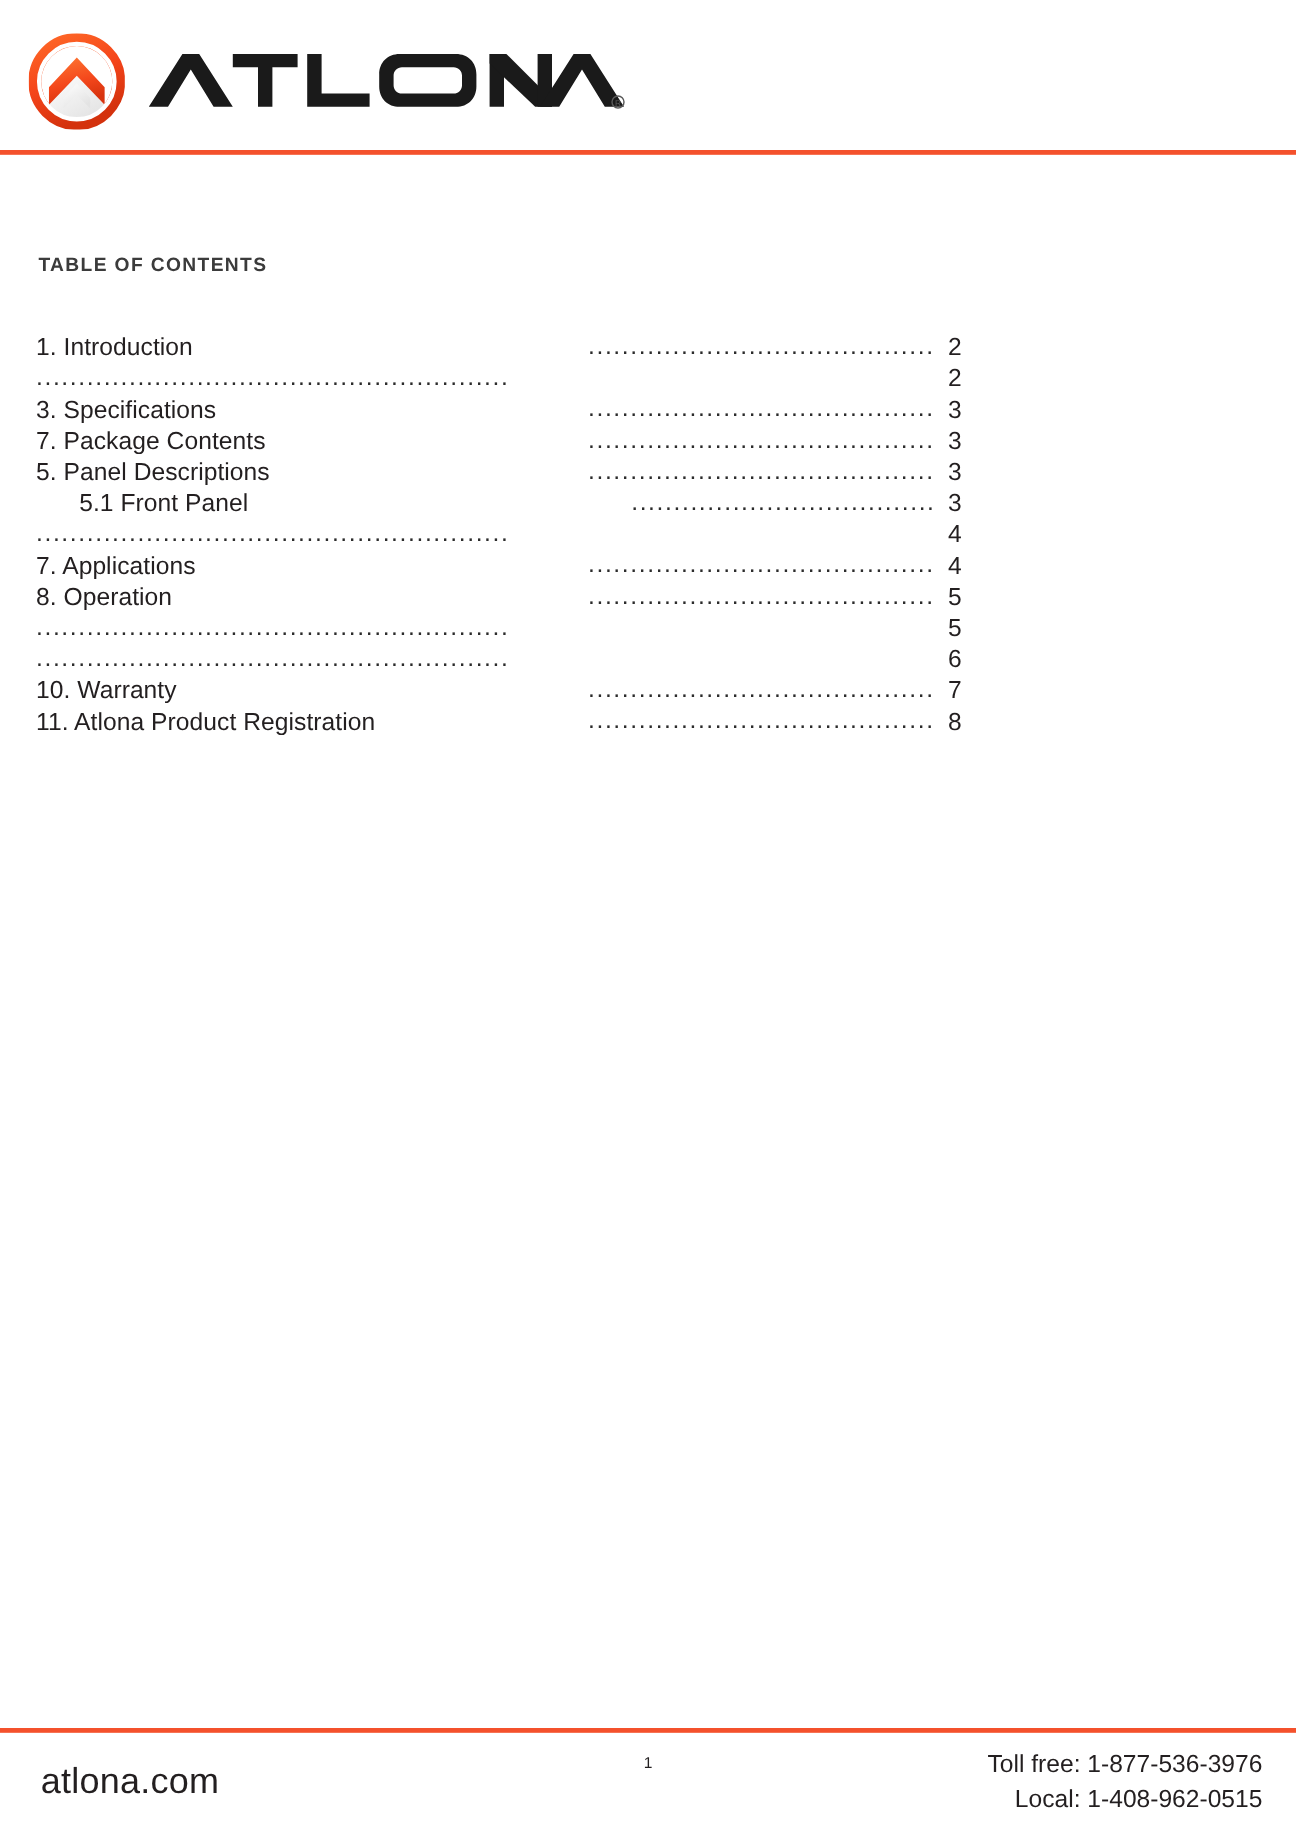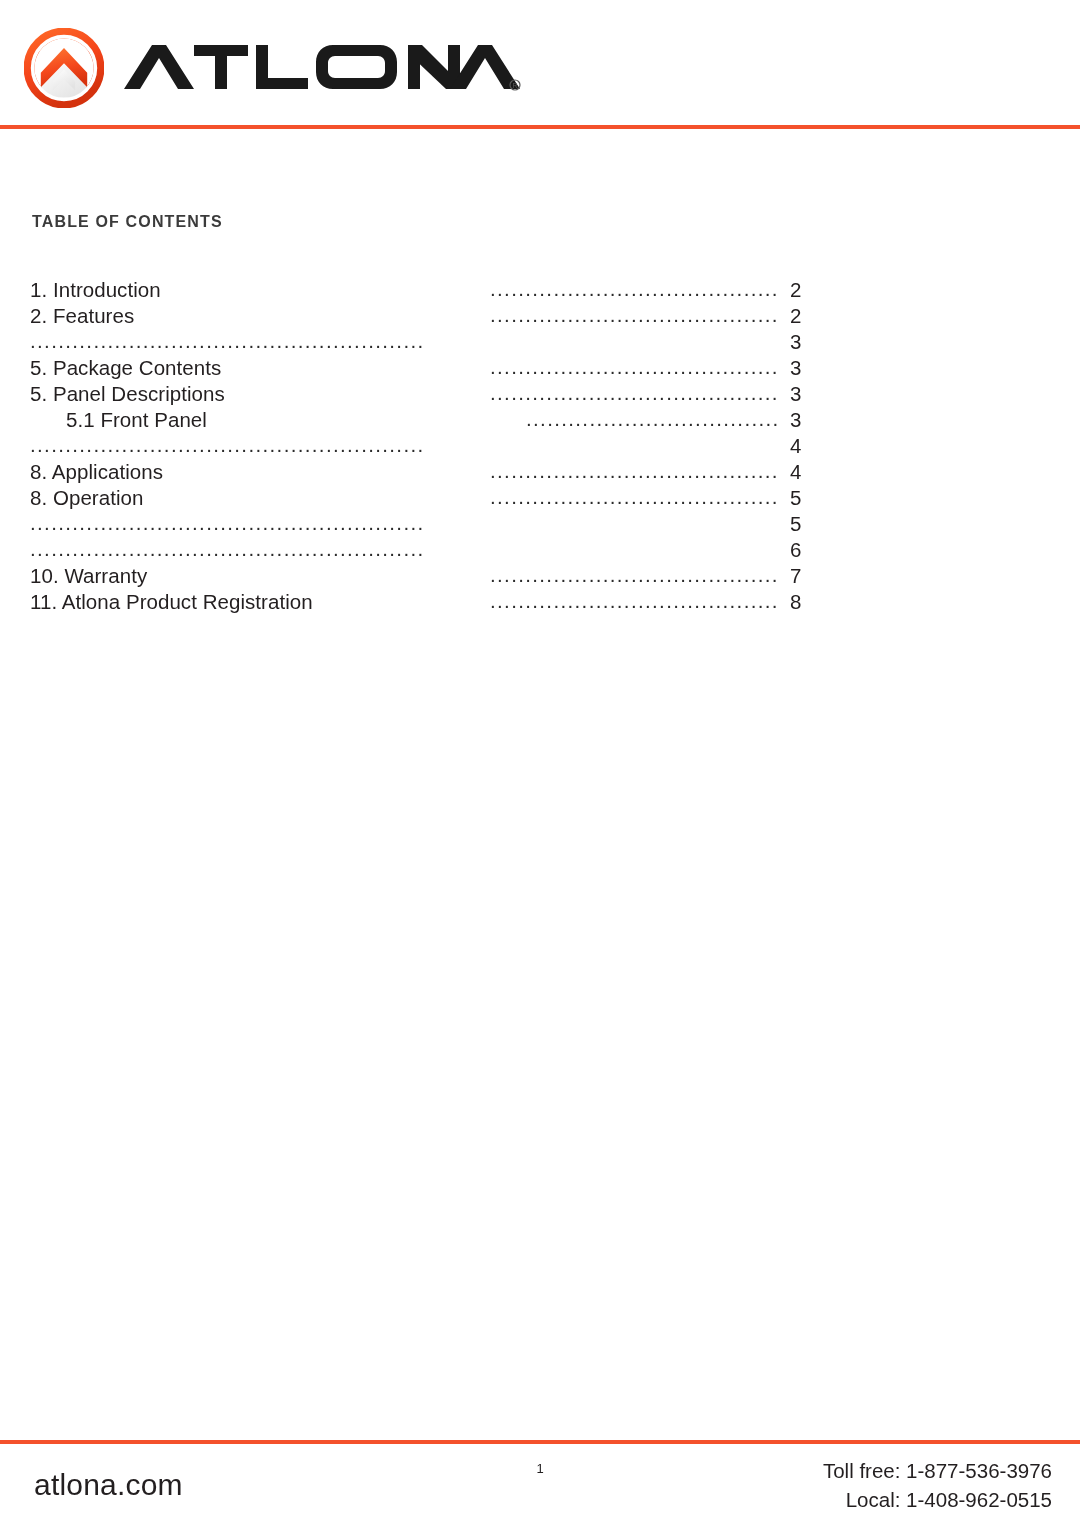--- a/index.html
+++ b/index.html
@@ -227,32 +227,32 @@
 
   <div id="toc-list">
 
     <div class="toc-row">
       <span class="toc-label">1. Introduction</span>
       <span class="toc-leader">........................................................</span>
       <span class="toc-page">2</span>
     </div>
 
     <div class="toc-row">
-      <span class="toc-label">2. Features</span>
       <span class="toc-leader">........................................................</span>
       <span class="toc-page">2</span>
     </div>
 
     <div class="toc-row">
+      <span class="toc-label">3. Specifications</span>
       <span class="toc-leader">........................................................</span>
       <span class="toc-page">3</span>
     </div>
 
     <div class="toc-row">
-      <span class="toc-label">5. Package Contents</span>
+      <span class="toc-label">7. Package Contents</span>
       <span class="toc-leader">........................................................</span>
       <span class="toc-page">3</span>
     </div>
 
     <div class="toc-row">
       <span class="toc-label">5. Panel Descriptions</span>
       <span class="toc-leader">........................................................</span>
       <span class="toc-page">3</span>
     </div>
 
@@ -261,21 +261,21 @@
       <span class="toc-leader">........................................................</span>
       <span class="toc-page">3</span>
     </div>
 
     <div class="toc-row sub">
       <span class="toc-leader">........................................................</span>
       <span class="toc-page">4</span>
     </div>
 
     <div class="toc-row">
-      <span class="toc-label">8. Applications</span>
+      <span class="toc-label">7. Applications</span>
       <span class="toc-leader">........................................................</span>
       <span class="toc-page">4</span>
     </div>
 
     <div class="toc-row">
       <span class="toc-label">8. Operation</span>
       <span class="toc-leader">........................................................</span>
       <span class="toc-page">5</span>
     </div>
 

